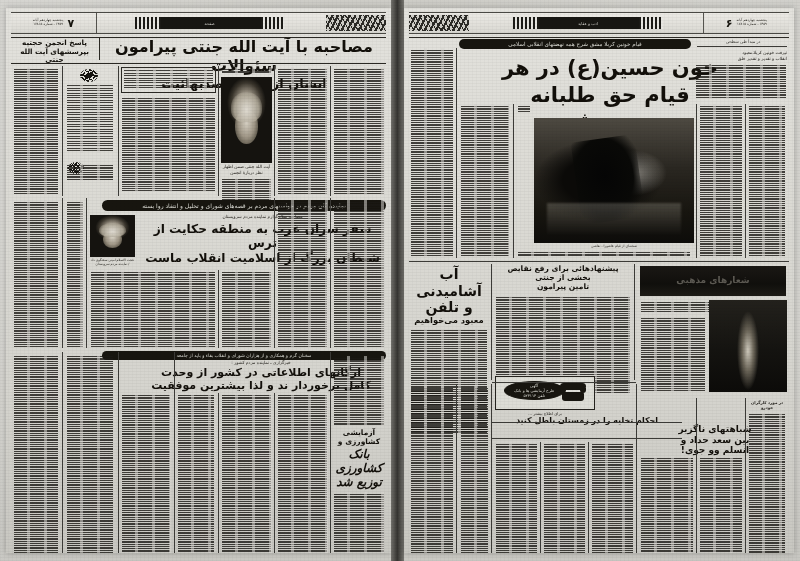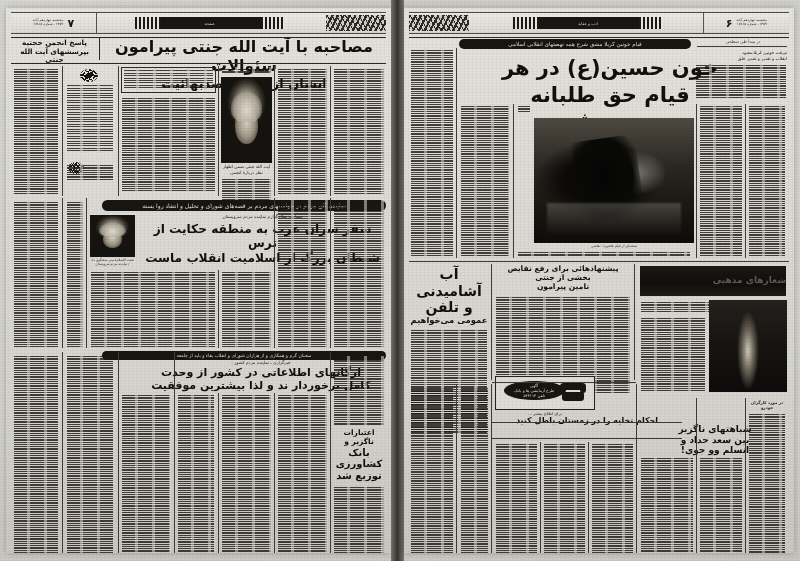--- a/index.html
+++ b/index.html
@@ -171,21 +171,21 @@
   .horseman::after{
     content:""; position:absolute; left:8%; bottom:6%; width:84%; height:26%;
     background: linear-gradient(180deg, rgba(180,175,163,.30), rgba(20,19,15,.0));
     filter: blur(1px);
   }
   .darkbox {
     background: linear-gradient(180deg,#1a1814 0%, #100f0c 60%, #1d1b16 100%);
     position: relative; overflow: hidden;
   }
   .darkbox .dtext {
-    position:absolute; inset:0; display:flex; align-items:center; justify-content:flex-start;
+    position:absolute; inset:0; display:flex; align-items:center; justify-content:center;
     direction:rtl; color:#9a968c; font-size:9px; font-weight:bold; text-align:center;
     line-height:1.25; opacity:.55;
   }
   .tower {
     background:
       radial-gradient(ellipse 18% 55% at 50% 55%, #cfcabd 0%, #6b6558 40%, rgba(20,19,15,0) 78%),
       linear-gradient(180deg, #23211c 0%, #141310 55%, #0c0b09 100%);
   }
 
   
@@ -332,22 +332,22 @@
 
     <div class="abs txt dense" style="left:7px;   top:346px; width:46px; height:200px; padding:1px;"></div>
     <div class="abs txt dense" style="left:60px;  top:346px; width:48px; height:200px; padding:1px;"></div>
     <div class="abs txt dense" style="left:115px; top:385px; width:50px; height:161px; padding:1px;"></div>
     <div class="abs txt dense" style="left:171px; top:385px; width:38px; height:161px; padding:1px;"></div>
     <div class="abs txt dense" style="left:215px; top:385px; width:51px; height:161px; padding:1px;"></div>
     <div class="abs txt dense" style="left:271px; top:385px; width:51px; height:161px; padding:1px;"></div>
 
     <div class="abs" style="left:327px; top:348px; width:52px;">
       <div class="txt dense" style="height:70px; padding:1px;"></div>
-      <div class="hl sm" style="font-size:7.5px; margin-top:3px;">اعتبارات ناگزیر و</div>
-      <div class="hl sm" style="font-size:10px;">بانک کشاورزی توزیع شد</div>
+      <div class="hl sm" style="font-size:7.5px; margin-top:3px;">آزمایشی کشاورزی و</div>
+      <div class="hl sm" style="font-size:12px;font-style:italic;">بانک کشاورزی توزیع شد</div>
       <div class="txt dense" style="margin-top:3px; height:115px; padding:1px;"></div>
     </div>
   </div>
 
   <div id="gutter"></div>
 
   <div class="sheet" id="sheet-right">
 
     <div class="masthead" style="direction:ltr;">
       <div class="mast-logo right-logo"></div>
@@ -398,21 +398,21 @@
     <div class="abs txt dense" style="left:113px; top:242px; width:174px; height:8px; padding:1px;"></div>
     <div class="abs rule-v" style="left:292px; top:96px; width:1px; height:154px;"></div>
     <div class="abs txt dense" style="left:295px; top:96px; width:44px; height:154px; padding:1px;"></div>
     <div class="abs rule-v" style="left:341px; top:96px; width:1px; height:154px;"></div>
     <div class="abs txt dense" style="left:344px; top:96px; width:38px; height:154px; padding:1px;"></div>
 
     <div class="abs rule-h" style="left:5px; top:253px; width:380px; height:1px;"></div>
 
     <div class="abs" style="left:6px; top:258px; width:78px;">
       <div class="hl md" style="font-size:14px;">آب آشامیدنی و تلفن</div>
-      <div class="hl md" style="font-size:8.4px;">عمومی می‌خواهیم</div>
+      <div class="hl md" style="font-size:8.4px;">معبود می‌خواهیم</div>
       <div class="txt dense" style="margin-top:3px; height:106px; padding:1px;"></div>
     </div>
     <div class="abs rule-v" style="left:87px; top:256px; width:1px; height:116px;"></div>
 
     <div class="abs" style="left:91px; top:257px; width:136px;">
       <div class="hl sm" style="font-size:7.6px;">پیشنهادهائی برای رفع نقایص بخشی از جنتی</div>
       <div class="hl sm" style="font-size:7.6px;">تامین پیرامون</div>
       <div class="txt dense" style="margin-top:3px; height:100px; padding:1px;"></div>
     </div>
     <div class="abs rule-v" style="left:230px; top:256px; width:1px; height:116px;"></div>

